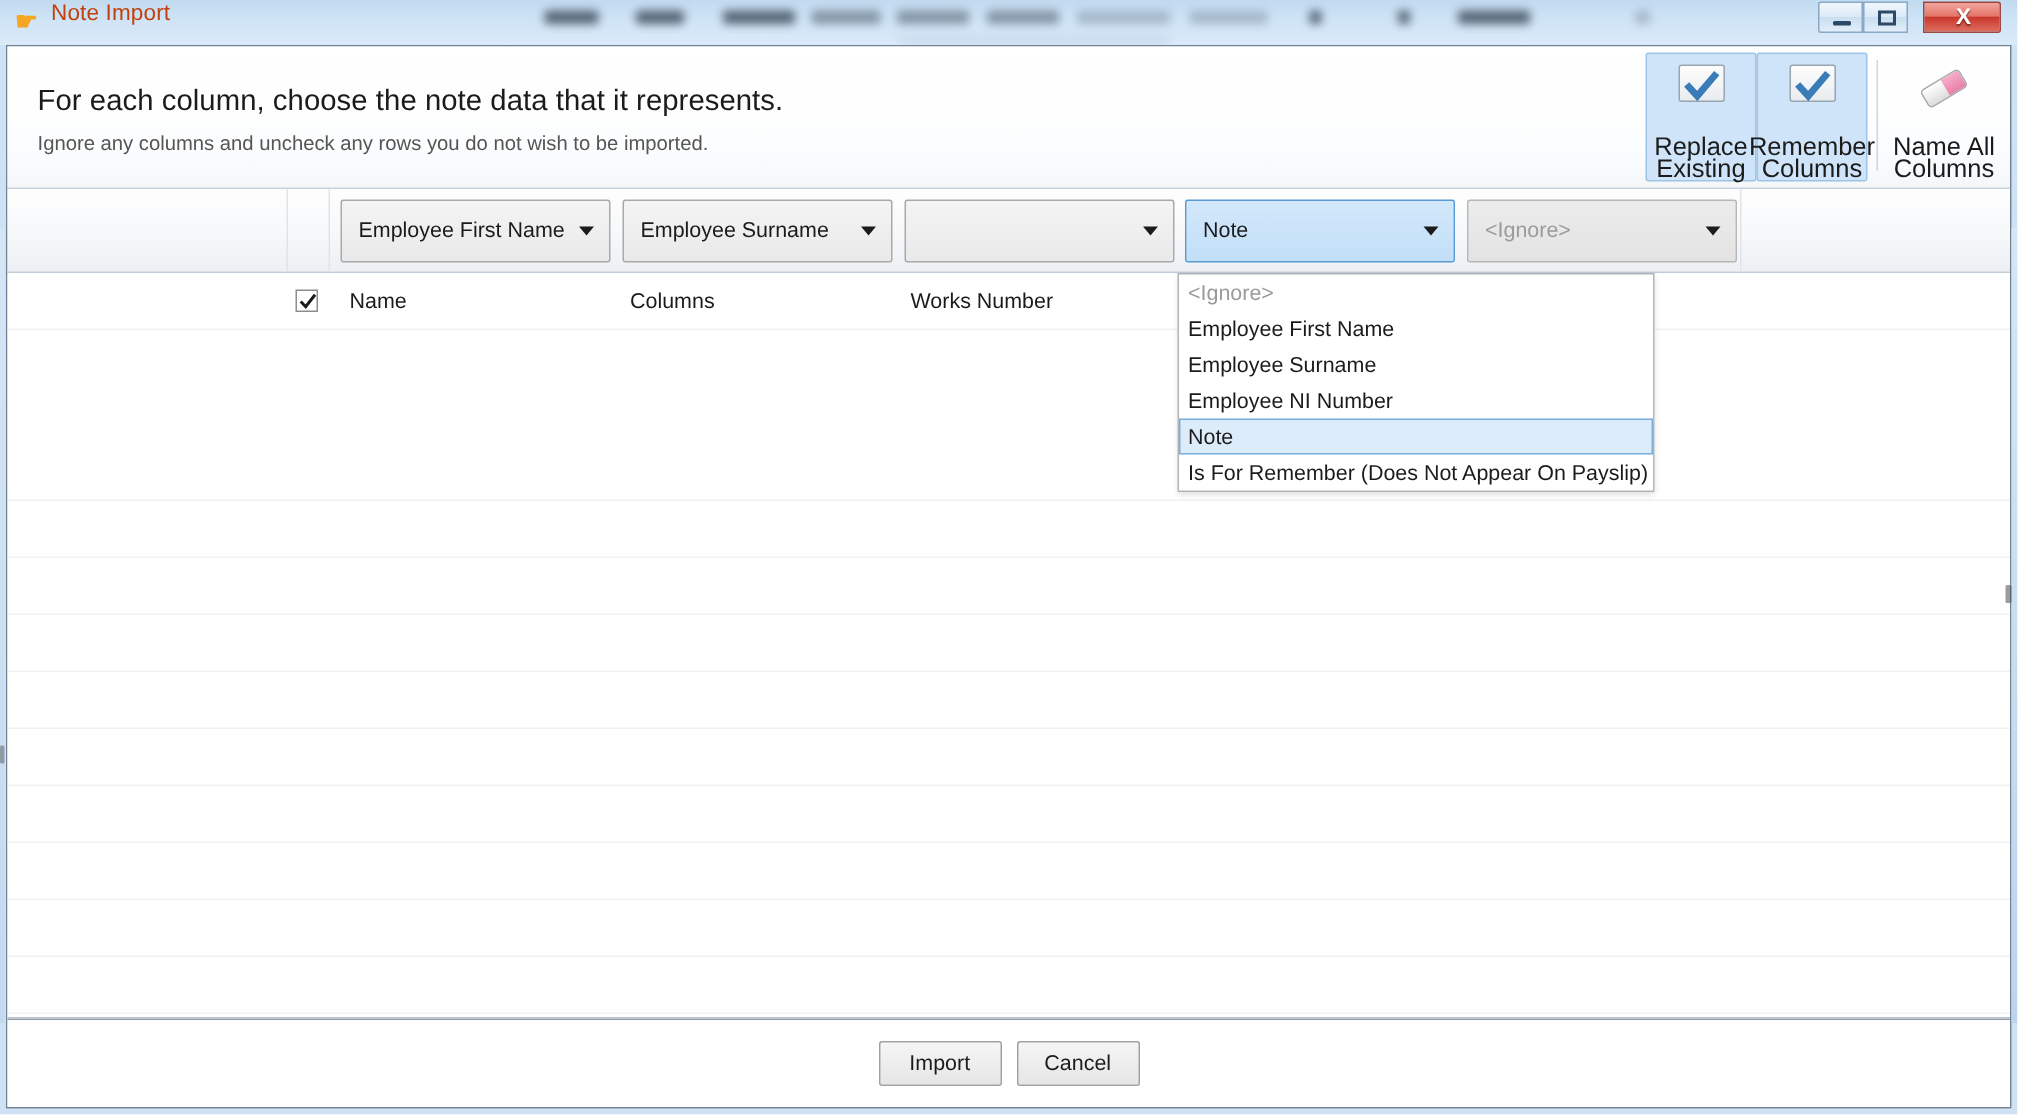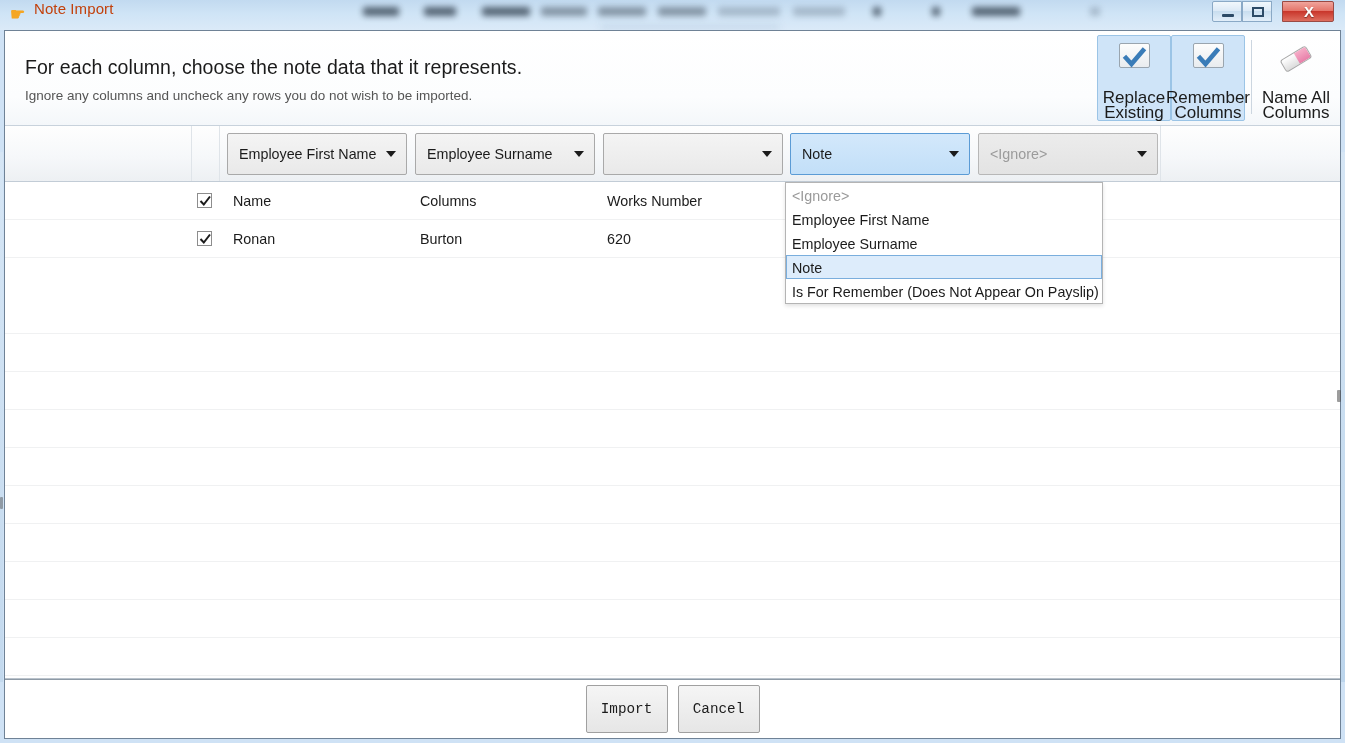--- a/index.html
+++ b/index.html
@@ -378,26 +378,26 @@
     background: #ffffff;
     border-top: 1px solid #8e9aa6;
     box-sizing: border-box;
     display: flex;
     align-items: center;
     justify-content: center;
     gap: 10px;
   }
   .fbtn {
     width: 82px;
-    height: 48px;
+    height: 30px;
     box-sizing: border-box;
     border: 1px solid #a0a0a0;
     border-radius: 2px;
     background: linear-gradient(180deg,#f5f5f5 0%,#e6e6e6 100%);
-    font-family: Liberation Mono, monospace;
+    font-family: Liberation Sans, sans-serif;
     font-size: 14.3px;
     color: #1b1b1b;
     cursor: default;
     display: flex;
     align-items: center;
     justify-content: center;
   }
 
   
   #dropdown {
@@ -546,31 +546,20 @@
           <svg width="13" height="14" viewBox="0 0 13 14">
               <path d="M1.5 7 L4.8 10.5 L11 2.5" stroke="#1b1b1b" stroke-width="2" fill="none"></path>
             </svg>
         </div>
         <div class="cell c0">Name</div>
         <div class="cell c1">Columns</div>
         <div class="cell c2">Works Number</div>
         <div class="cell c3"></div>
       </div>
 
-      <div class="grow" style="top:38px;">
-        <div class="cb">
-          <svg width="13" height="14" viewBox="0 0 13 14">
-              <path d="M1.5 7 L4.8 10.5 L11 2.5" stroke="#1b1b1b" stroke-width="2" fill="none"></path>
-            </svg>
-        </div>
-        <div class="cell c0">Ronan</div>
-        <div class="cell c1">Burton</div>
-        <div class="cell c2">620</div>
-        <div class="cell c3"></div>
-      </div>
 
 
       <div class="grow" style="top:114px;"></div>
       <div class="grow" style="top:152px;"></div>
       <div class="grow" style="top:190px;"></div>
       <div class="grow" style="top:228px;"></div>
       <div class="grow" style="top:266px;"></div>
       <div class="grow" style="top:304px;"></div>
       <div class="grow" style="top:342px;"></div>
       <div class="grow" style="top:380px;"></div>
@@ -590,17 +579,18 @@
     <div id="scroll-thumb2"></div>
   </div>
   <div id="grid-right-edge">
     <div id="scroll-thumb"></div>
   </div>
 
   <div id="dropdown">
     <div class="ditem muted">&lt;Ignore&gt;</div>
     <div class="ditem">Employee First Name</div>
     <div class="ditem">Employee Surname</div>
+    <div class="ditem">Employee NI Number</div>
     <div class="ditem hl">Note</div>
     <div class="ditem">Is For Remember (Does Not Appear On Payslip)</div>
   </div>
 
 </div>
 
 </body></html>

